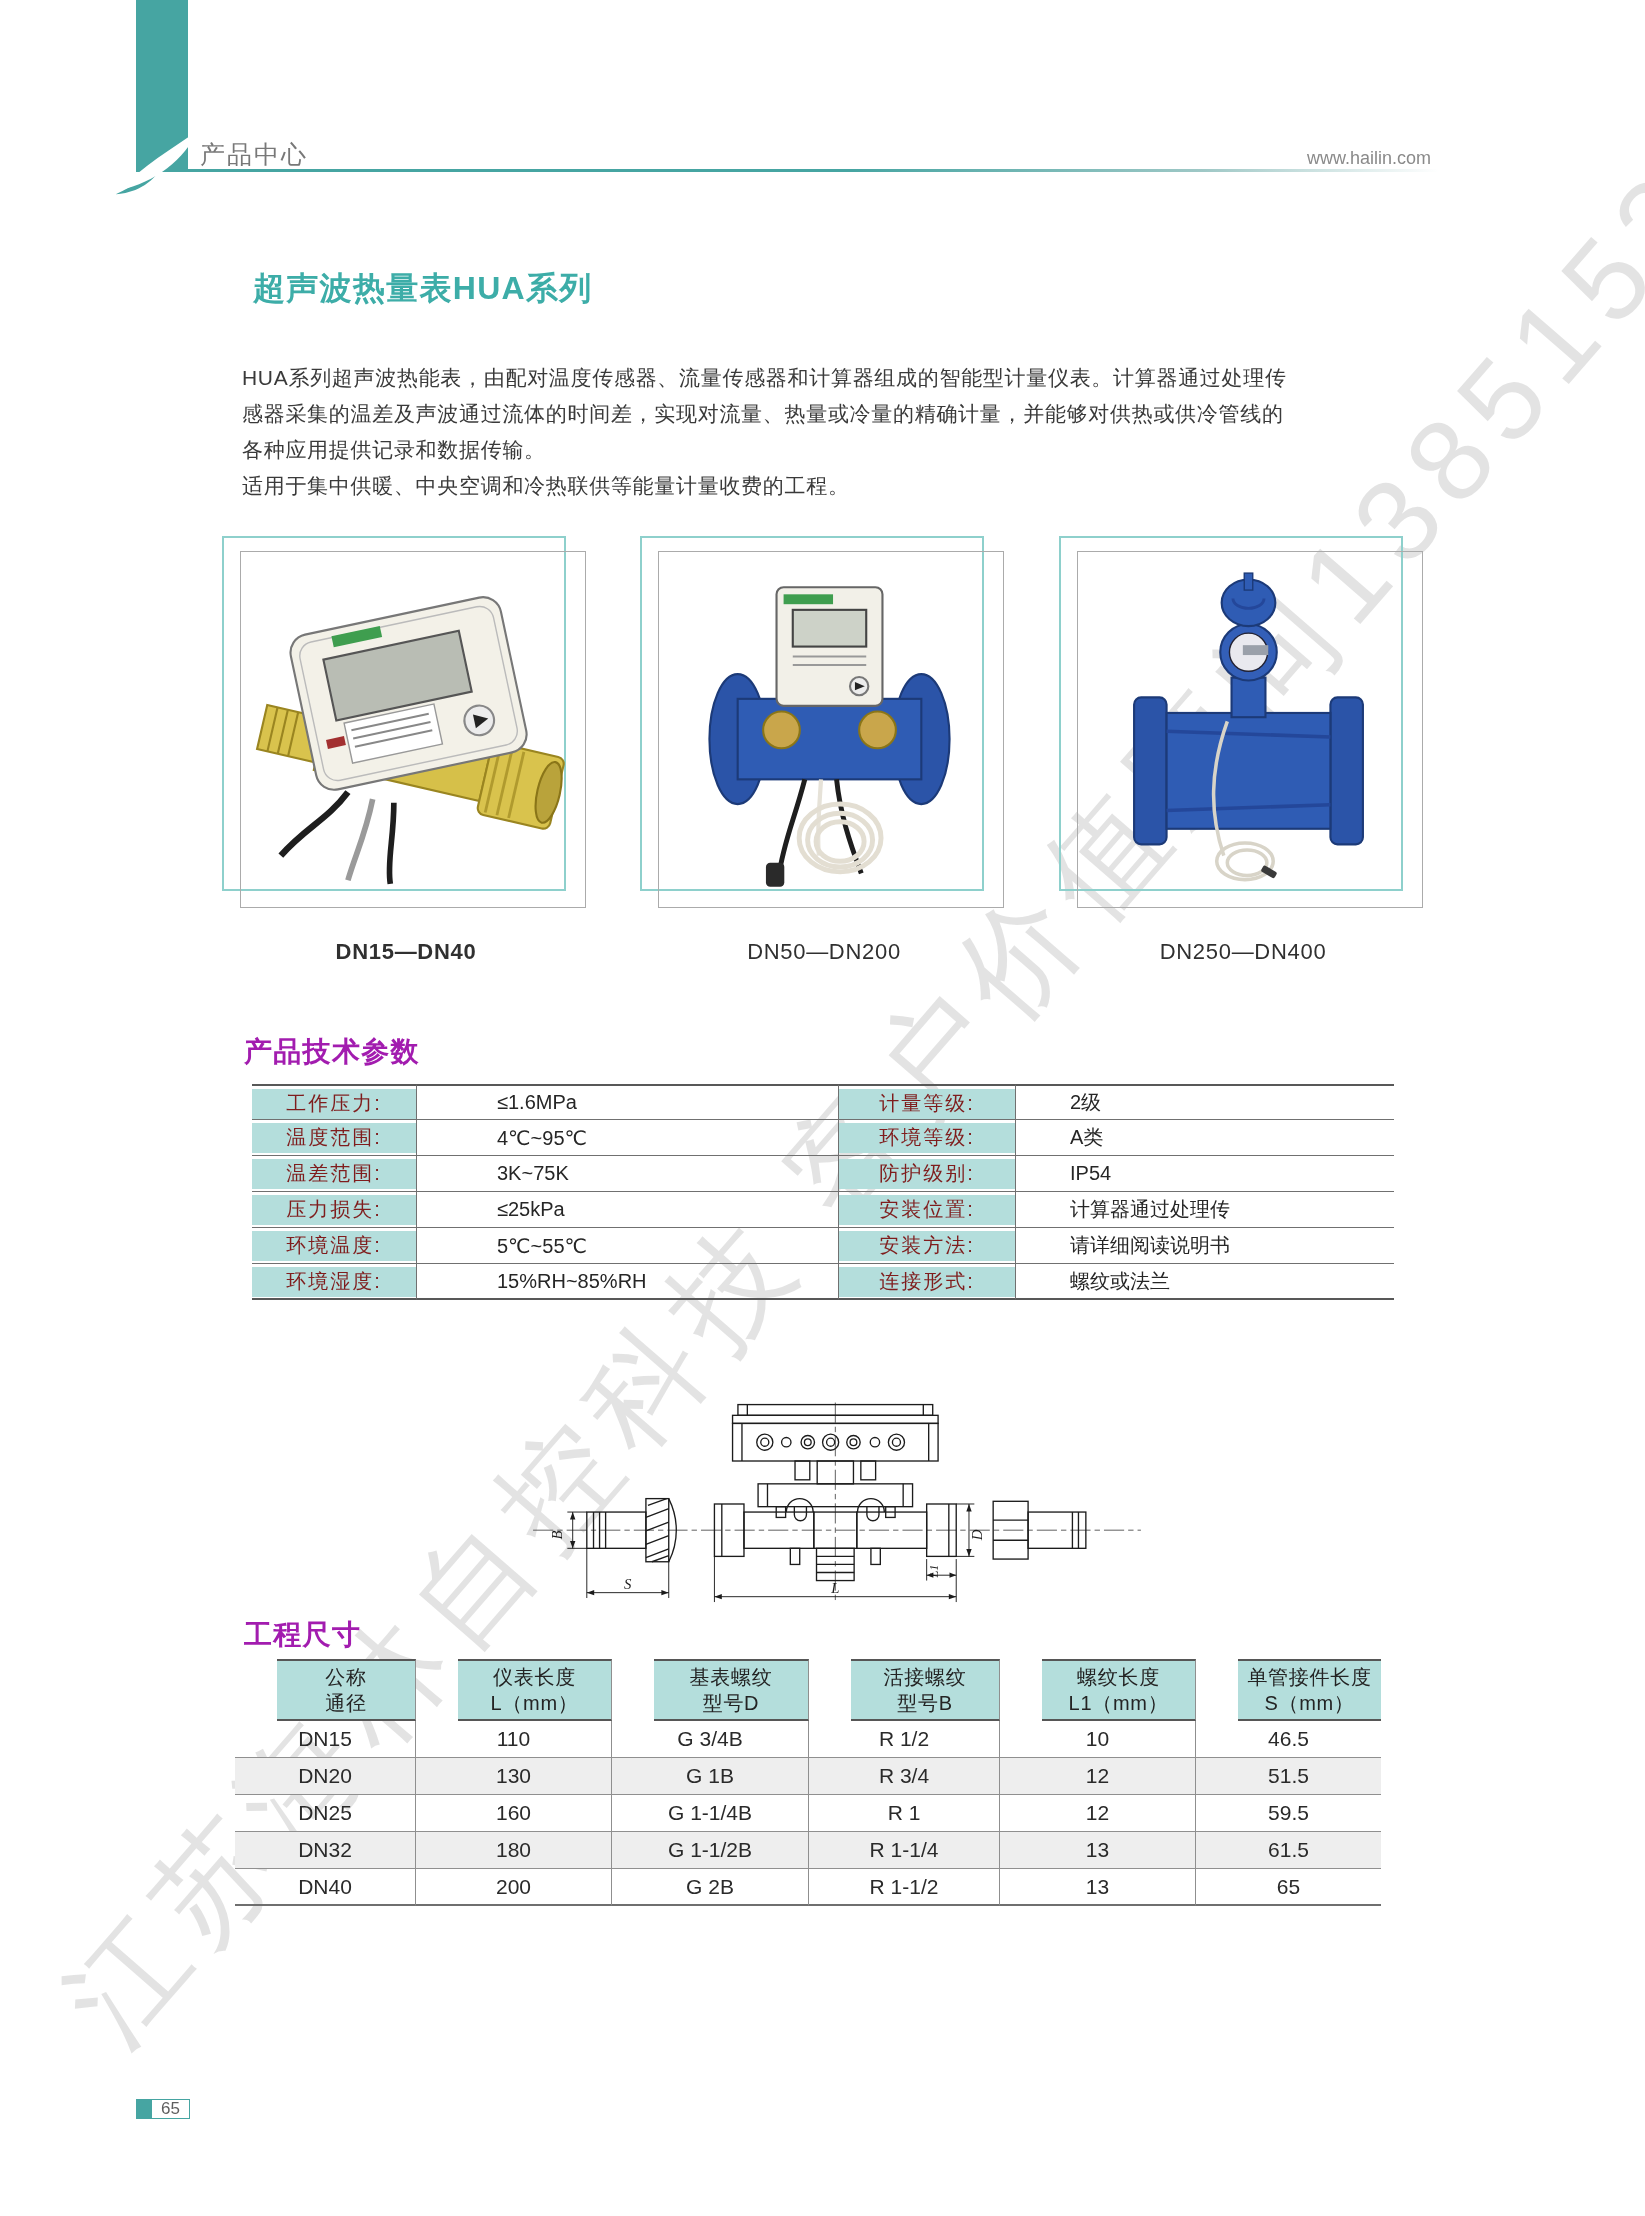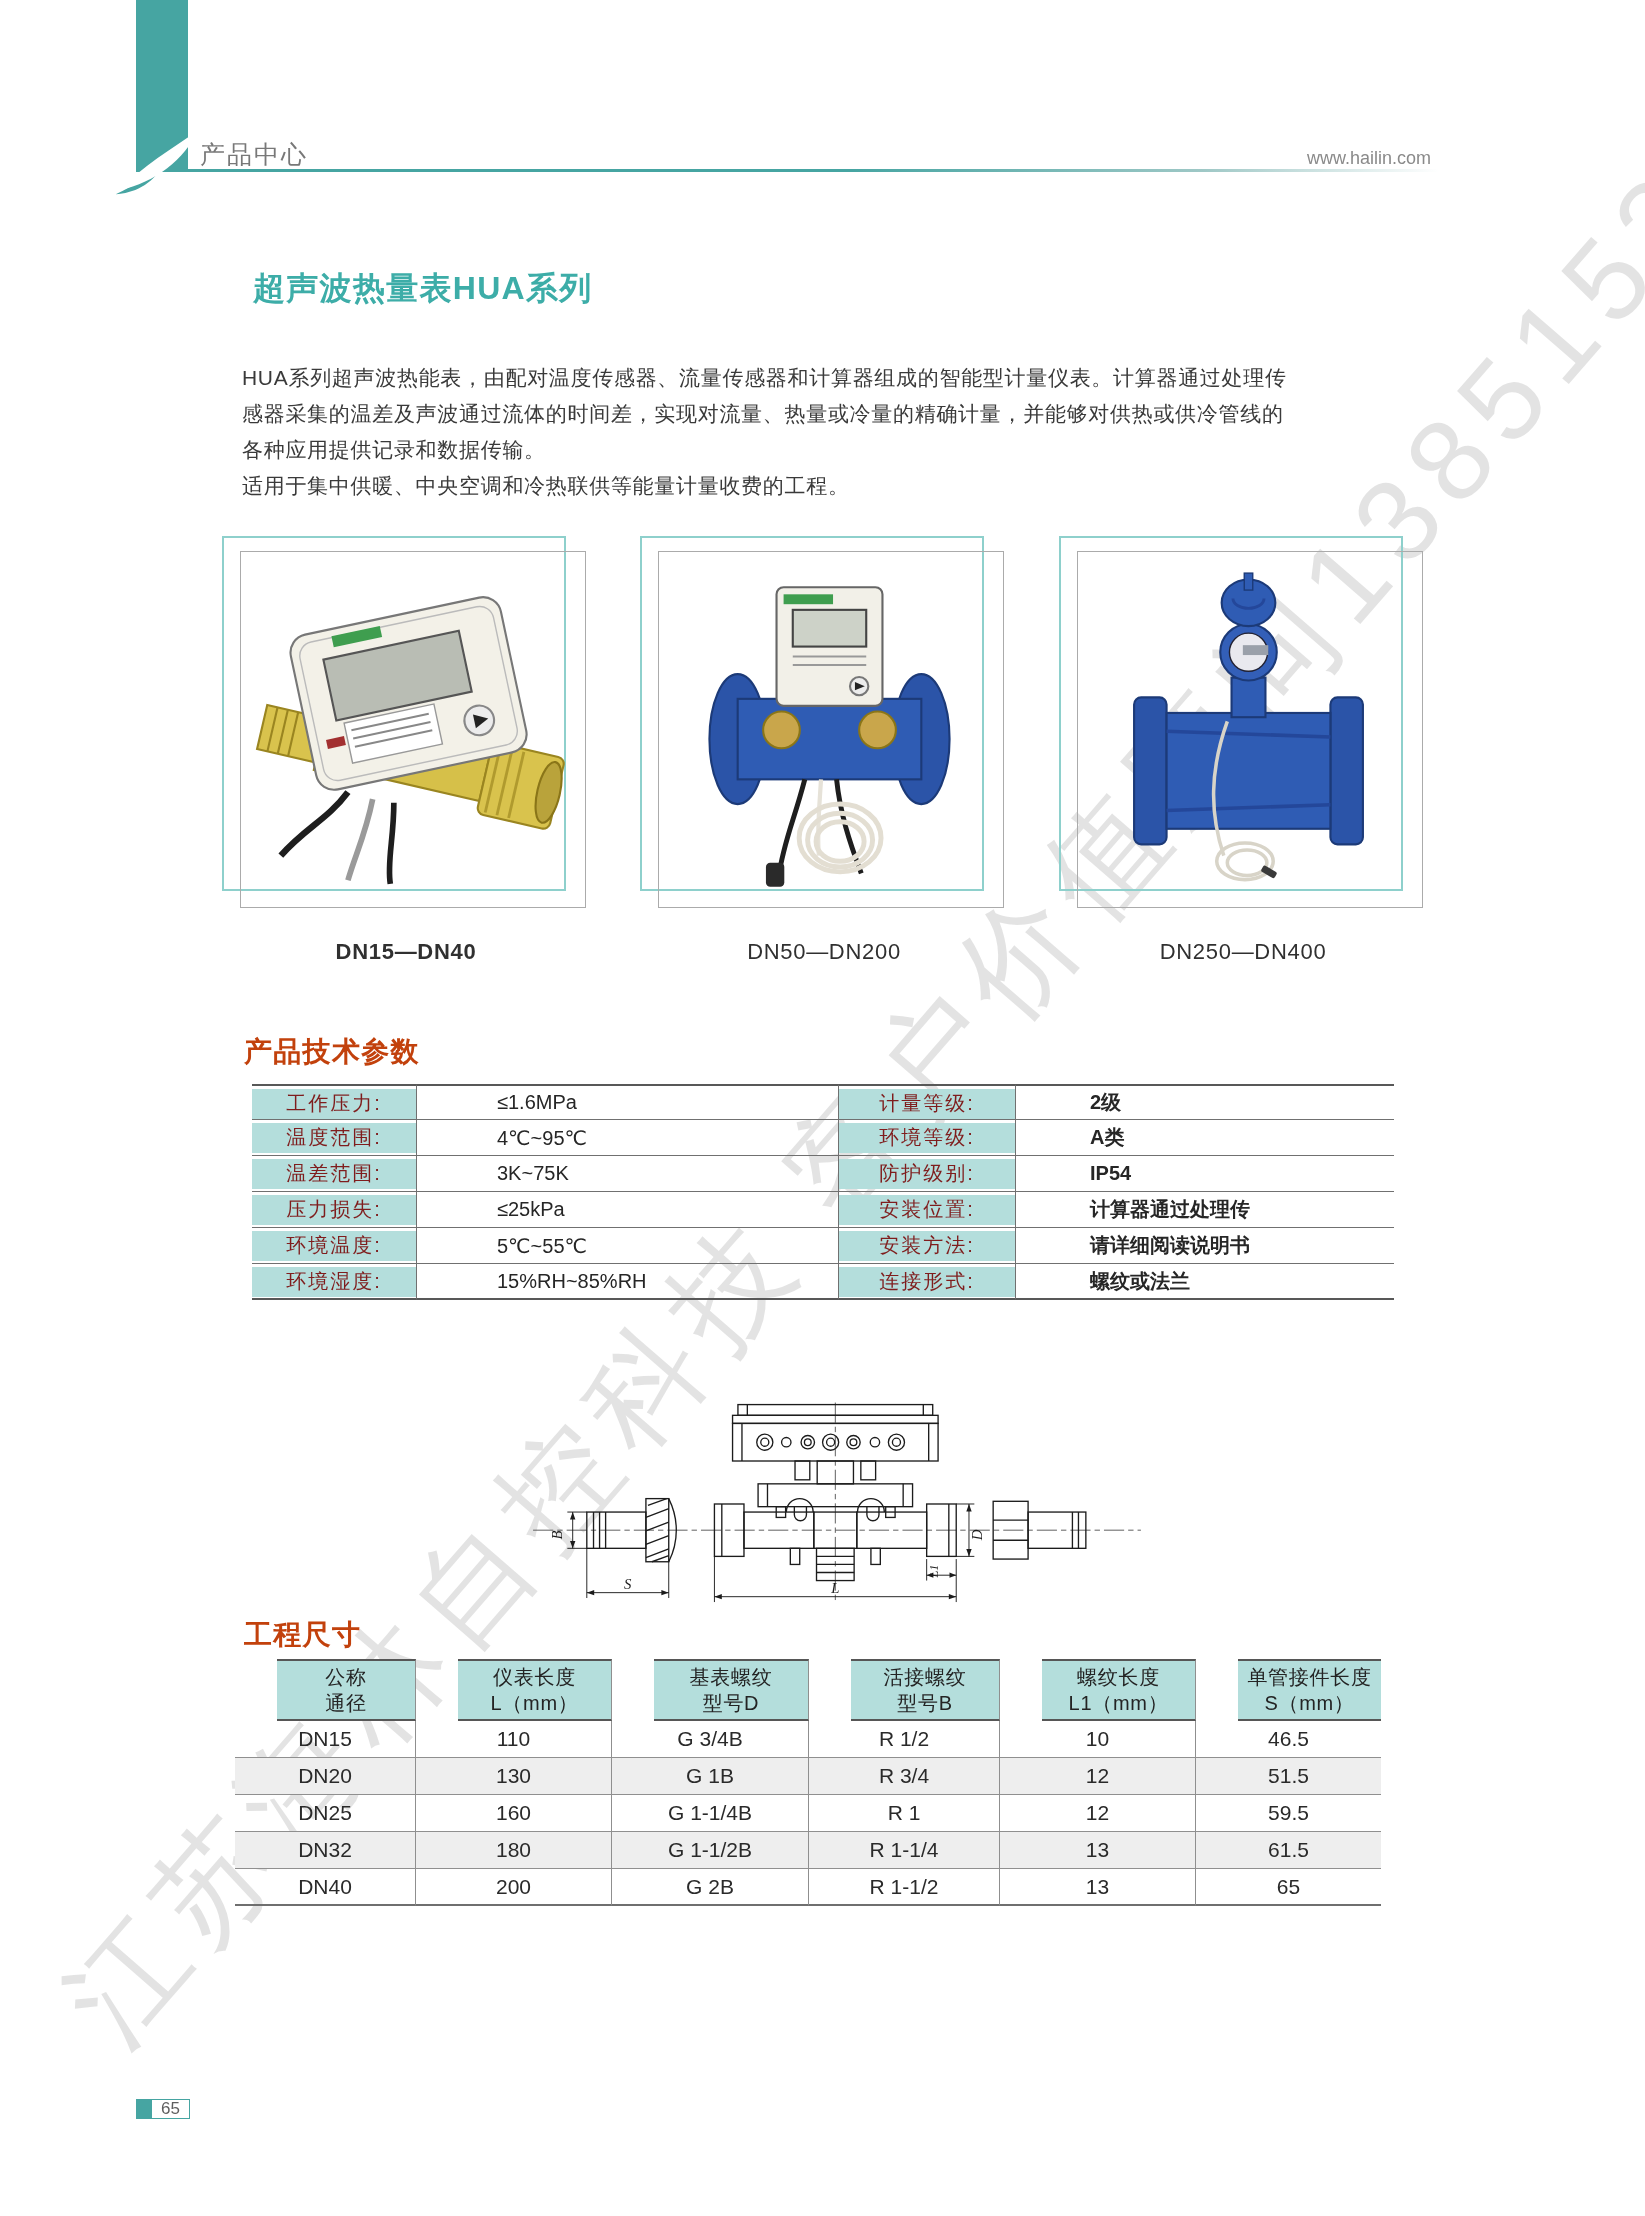--- a/index.html
+++ b/index.html
@@ -27,33 +27,33 @@
   #intro{left:242px;top:360px;font-size:21px;color:#3a3a3a;line-height:36px;letter-spacing:0.7px;}
 
   
   .pbox{position:absolute;top:536px;width:368px;height:374px;}
   .frame-teal{position:absolute;left:0;top:0;width:340px;height:351px;border:2px solid #8ed0cc;}
   .frame-gray{position:absolute;left:17.5px;top:15px;width:344px;height:355px;border:1.3px solid #ababab;}
   .photo{position:absolute;left:20px;top:17.5px;width:339px;height:349px;}
   .caption{position:absolute;top:939px;width:368px;text-align:center;font-size:22px;color:#303030;letter-spacing:0.7px;}
 
   
-  .sec-head{font-size:28px;font-weight:bold;color:#c2410c;letter-spacing:1.3px;}
+  .sec-head{font-size:28px;font-weight:bold;color:#a21caf;letter-spacing:1.3px;}
 
   
   #spec-table{left:252px;top:1084px;width:1142px;display:grid;
     grid-template-columns:165px 422px 177px 378px;grid-auto-rows:36px;}
   .sp-cell{border-bottom:1.3px solid #707070;box-sizing:border-box;}
   .sp-top{border-top:2px solid #585858;}
   .sp-bot{border-bottom:2px solid #585858;text-align:right;}
   .sp-vline{border-right:1.3px solid #707070;}
   .sp-label-in{margin:2.7px 0;height:30px;background:#b4dedc;display:flex;align-items:center;
     justify-content:center;font-size:20px;color:#7f1d1d;letter-spacing:2px;}
   .sp-value{display:flex;align-items:center;height:100%;padding-left:80px;font-size:20px;color:#262626;}
-  .sp-value.r{padding-left:74px;font-weight:bold;}
+  .sp-value.r{padding-left:54px;}
 
   
   #drawing{left:523px;top:1399px;}
 
   
   #dim-table{left:235px;top:1659px;width:1147px;display:grid;
     grid-template-columns:181px 196px 197px 191px 196px 185px;}
   .dh{height:62px;background:#b4dedc;border-top:2px solid #565656;border-bottom:2px solid #565656;
     box-sizing:border-box;display:flex;flex-direction:column;align-items:center;justify-content:center;
     font-size:20px;line-height:26px;color:#242424;letter-spacing:0.7px;margin-left:42px;}

